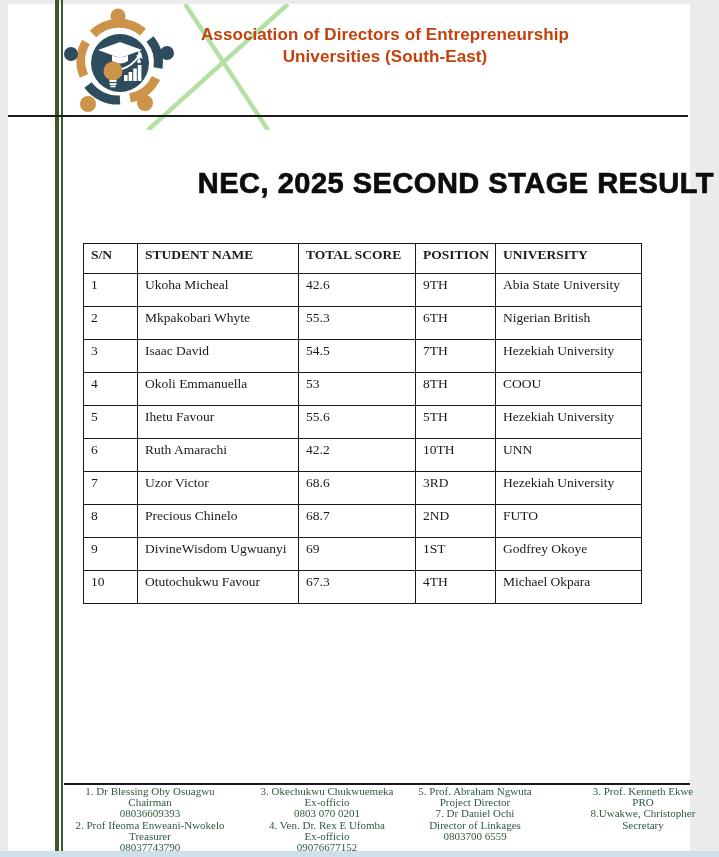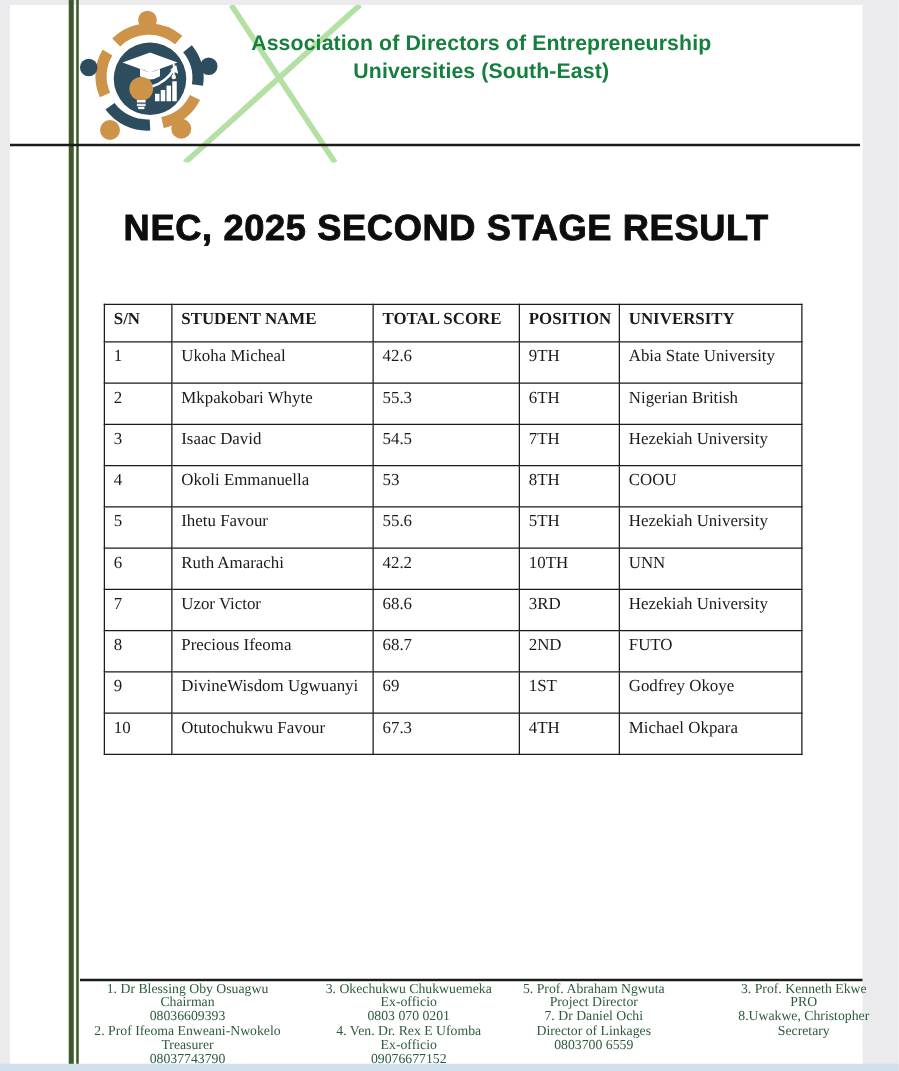--- a/index.html
+++ b/index.html
@@ -22,29 +22,29 @@
   .vrule-thick{position:absolute;left:55px;top:0;width:4px;height:852px;background:#3d5929;}
   .vrule-thin{position:absolute;left:61px;top:0;width:2px;height:852px;background:#3d5929;}
   
   .diag{position:absolute;left:128px;top:4px;width:240px;height:126px;}
   
   .logo{position:absolute;left:60px;top:6px;width:120px;height:115px;}
   
   .orgname{
     position:absolute;left:193px;top:24px;width:384px;
     text-align:center;font-weight:bold;font-size:17px;line-height:22px;
-    color:#15803d;letter-spacing:0.1px;
+    color:#c2410c;letter-spacing:0.1px;
   }
   
   .hline{position:absolute;background:#1b1b1b;}
   .header-hline{left:8px;top:115px;width:680px;height:2px;}
   .footer-hline{left:64px;top:783px;width:626px;height:2px;}
   
   .doc-title{
-    position:absolute;left:0;top:167px;width:714px;text-align:center;
+    position:absolute;left:0;top:167px;width:714px;text-align:right;
     font-size:29px;font-weight:bold;letter-spacing:0.5px;color:#0d0d0d;
     -webkit-text-stroke:0.7px #0d0d0d;
   }
   
   table.results{
     position:absolute;left:83px;top:243px;width:558px;
     border-collapse:collapse;table-layout:fixed;
     font-family:"Liberation Serif",serif;font-size:13.5px;color:#1a1a1a;
   }
   table.results th,table.results td{
@@ -191,21 +191,21 @@
         </tr>
         <tr>
           <td>7</td>
           <td>Uzor Victor</td>
           <td>68.6</td>
           <td>3RD</td>
           <td>Hezekiah University</td>
         </tr>
         <tr>
           <td>8</td>
-          <td>Precious Ifeoma</td>
+          <td>Precious Chinelo</td>
           <td>68.7</td>
           <td>2ND</td>
           <td>FUTO</td>
         </tr>
         <tr>
           <td>9</td>
           <td>DivineWisdom Ugwuanyi</td>
           <td>69</td>
           <td>1ST</td>
           <td>Godfrey Okoye</td>

